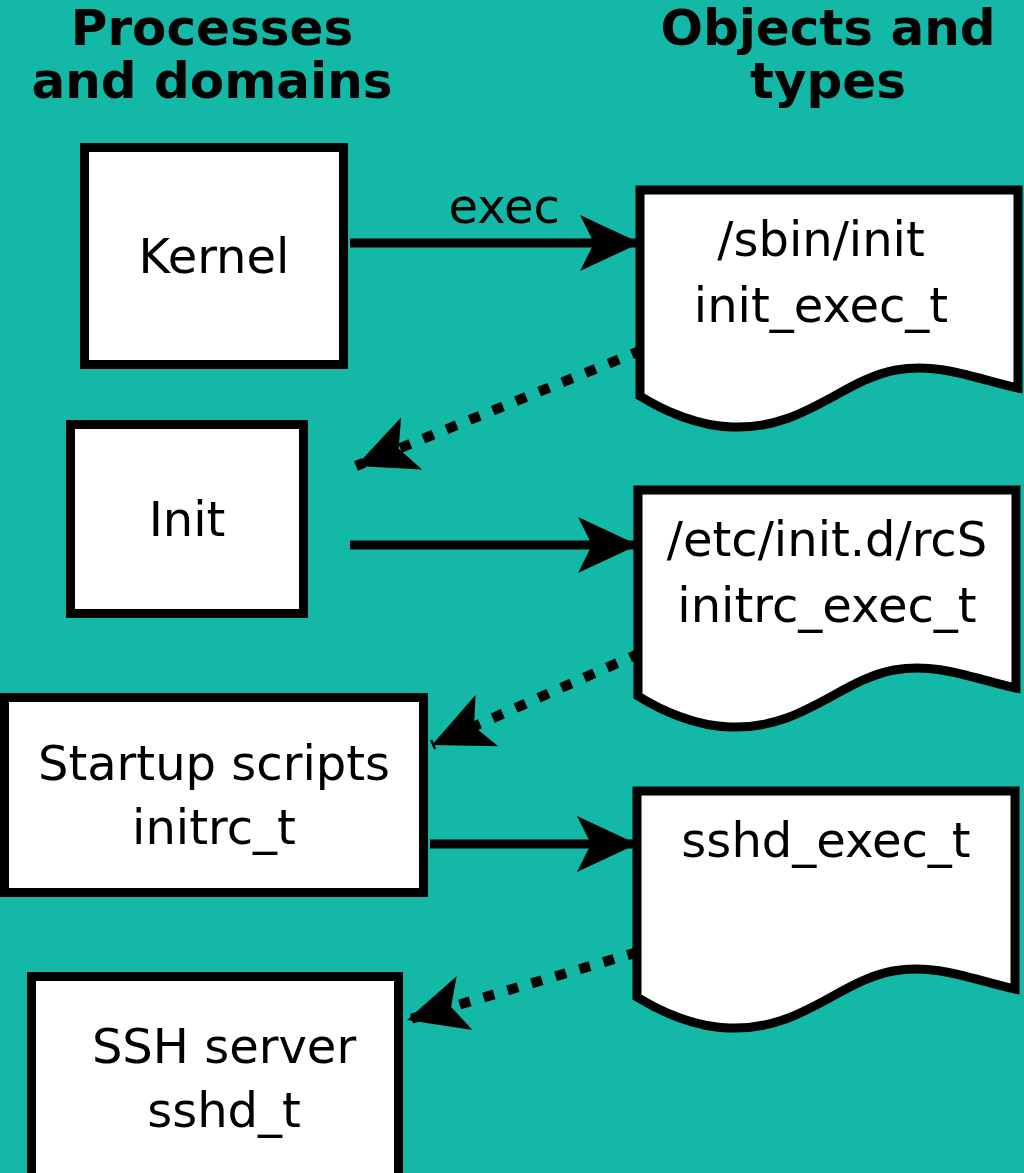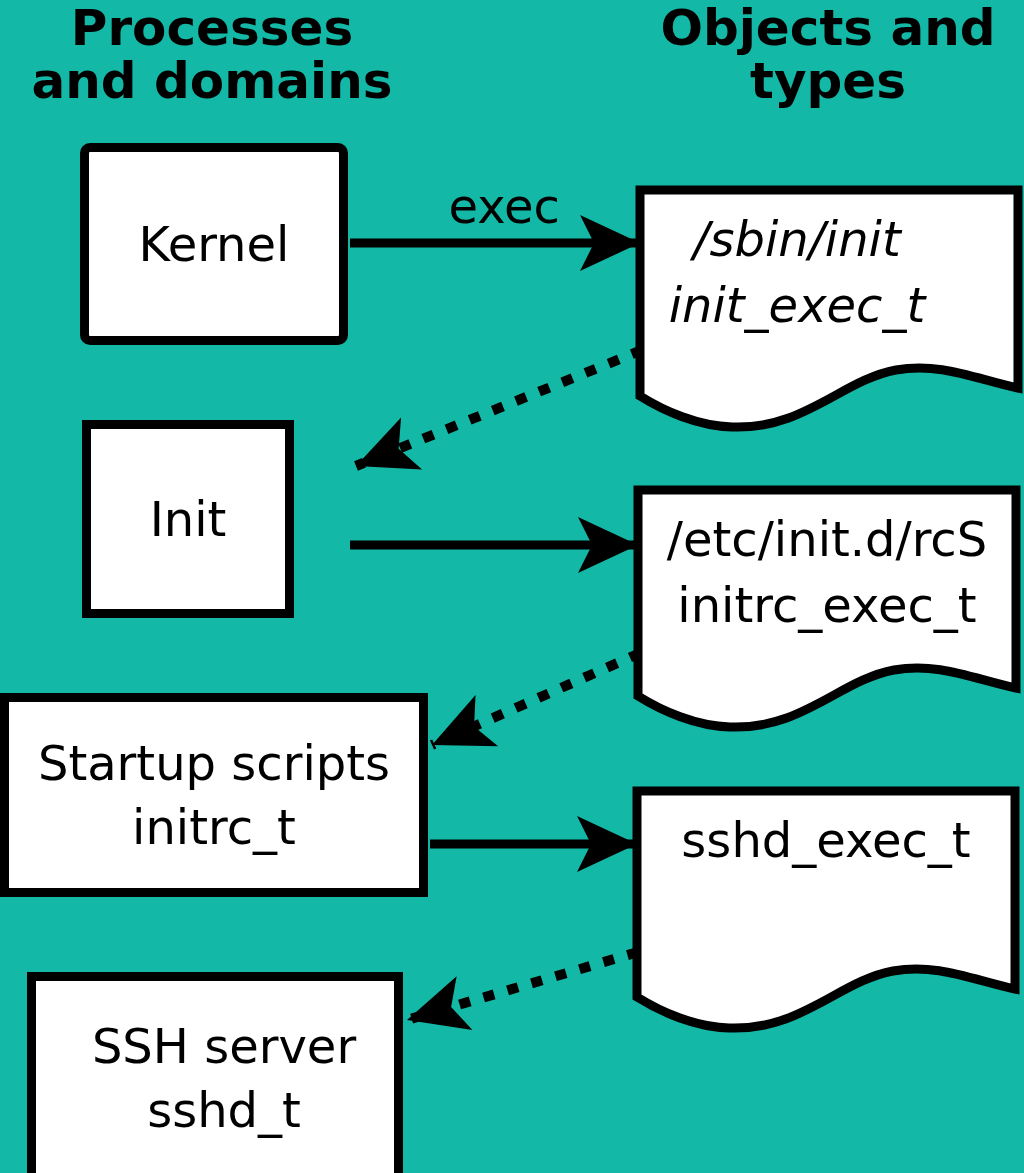--- a/index.html
+++ b/index.html
@@ -39,34 +39,34 @@
     background: #ffffff;
     display: flex;
     flex-direction: column;
     align-items: center;
     justify-content: center;
     font-size: 48px;
     line-height: 64px;
     text-align: center;
     white-space: nowrap;
   }
-  #box-kernel  { left: 80px;  top: 143px; width: 268px; height: 202px; border-radius: 10px; }
-  #box-init    { left: 82px;  top: 420px; width: 212px; height: 198px; }
+  #box-kernel  { left: 80px;  top: 143px; width: 268px; height: 226px; }
+  #box-init    { left: 66px;  top: 420px; width: 242px; height: 198px; }
   #box-startup { left: 0px;   top: 693px; width: 428px; height: 204px; }
   #box-ssh     { left: 27px;  top: 972px; width: 376px; height: 211px; padding-left: 18px; }
 
   .doctext {
     position: absolute;
     width: 378px;
     text-align: center;
     font-size: 48px;
     line-height: 66px;
     white-space: nowrap;
   }
-  #doc1-text { left: 608px; top: 206px; font-style: italic; }
+  #doc1-text { left: 632px; top: 206px; }
   #doc2-text { left: 638px; top: 506px; }
   #doc3-text { left: 637px; top: 807px; }
 
   .arrlabel {
     position: absolute;
     font-size: 48px;
     line-height: 56px;
     text-align: right;
     white-space: nowrap;
   }

